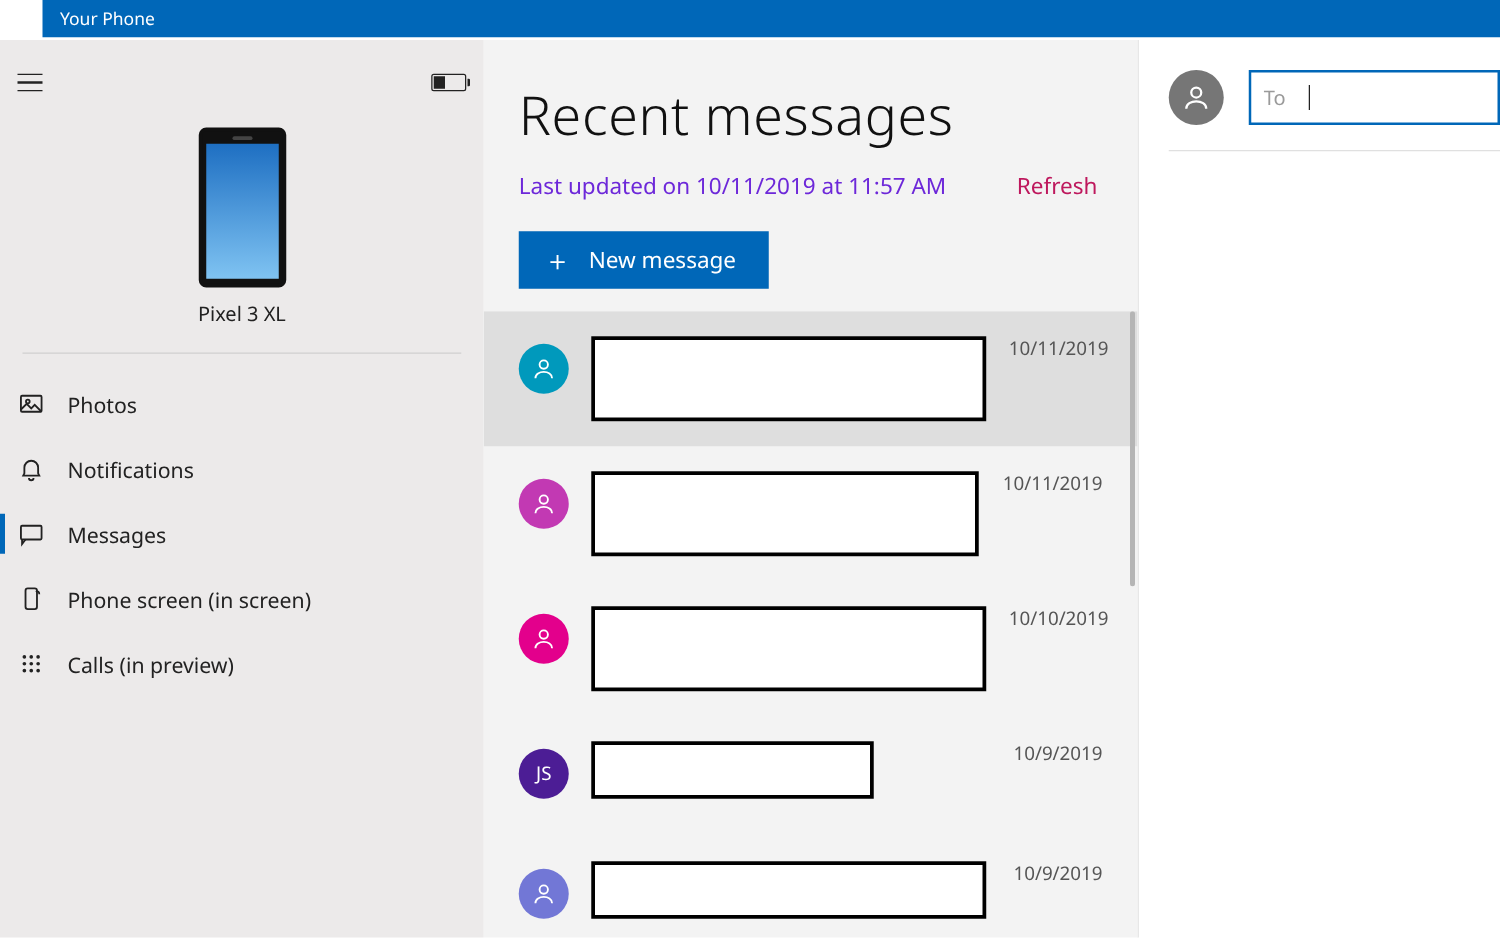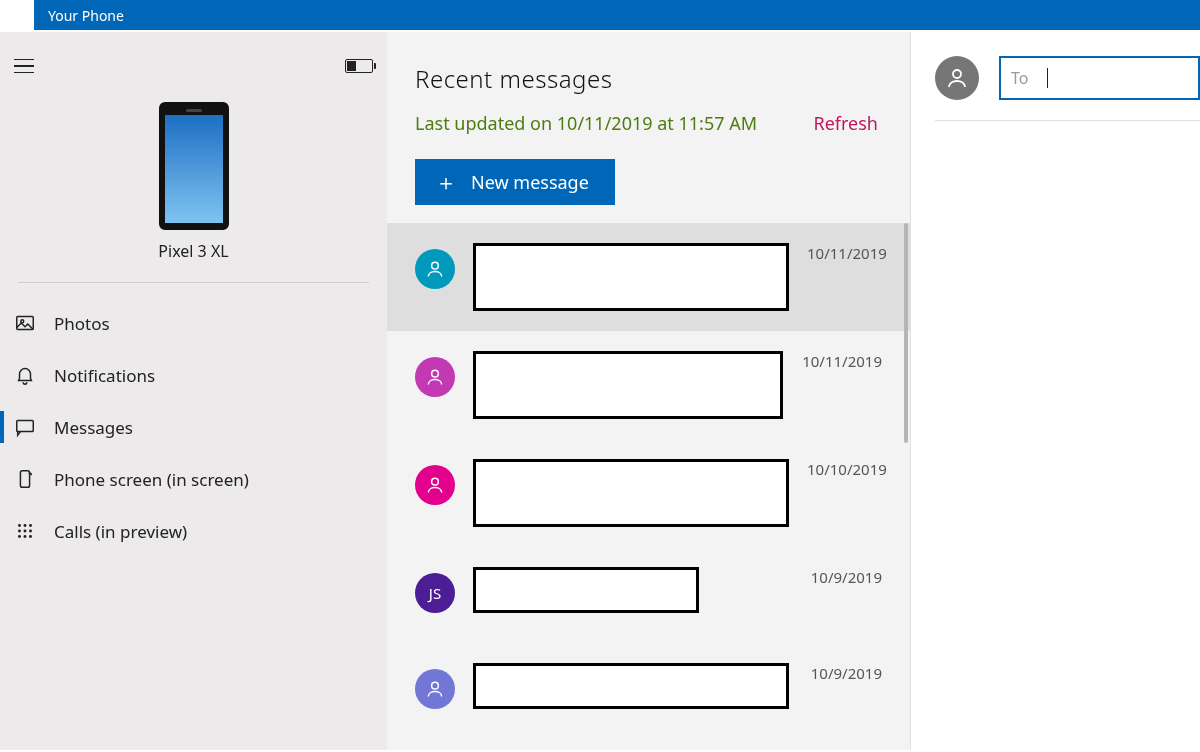--- a/index.html
+++ b/index.html
@@ -28,23 +28,23 @@
   .sidebar-hr { margin: 20px 18px 10px 18px; border: none; border-top: 1px solid #cfcfcf; }
 
   .nav { display: flex; flex-direction: column; padding-top: 4px; }
   .nav-item { display: flex; align-items: center; height: 52px; padding: 0 16px 0 12px; gap: 16px; cursor: pointer; font-size: 17px; color: #222; position: relative; }
   .nav-item .icon { width: 26px; display: flex; align-items: center; justify-content: center; }
   .nav-item.active::before { content: ""; position: absolute; left: 0; top: 10px; bottom: 10px; width: 4px; background: #0067b8; }
 
   
   .middle { width: 523px; background: #f3f3f3; display: flex; flex-direction: column; position: relative; }
   .mid-header { padding: 30px 28px 0 28px; }
-  .mid-title { font-size: 24px; font-weight: 300; color: #111; letter-spacing: 0.5px; }
+  .mid-title { font-size: 43px; font-weight: 300; color: #111; letter-spacing: 0.5px; }
   .mid-sub { display: flex; align-items: center; justify-content: space-between; margin-top: 16px; padding-right: 4px; }
-  .mid-sub-text { font-size: 18px; color: #4d7c0f; }
+  .mid-sub-text { font-size: 18px; color: #6d28d9; }
   .refresh { font-size: 18px; color: #be185d; cursor: pointer; }
   .new-msg { margin: 24px 0 18px 0; display: inline-flex; align-items: center; gap: 14px; background: #0067b8; color: #fff; height: 46px; padding: 0 26px 0 20px; font-size: 18px; cursor: pointer; }
   .plus { font-size: 22px; font-weight: 300; }
 
   .msg-list { flex: 1; overflow: hidden; position: relative; }
   .msg-item { display: flex; align-items: flex-start; padding: 20px 28px 20px 28px; gap: 18px; position: relative; min-height: 96px; }
   .msg-item.selected { background: #dedede; }
   .avatar { width: 40px; height: 40px; border-radius: 50%; display: flex; align-items: center; justify-content: center; color: #fff; font-size: 15px; flex-shrink: 0; margin-top: 6px; }
   .avatar svg { width: 20px; height: 20px; }
   .redact { border: 3px solid #000; background: #fff; }

